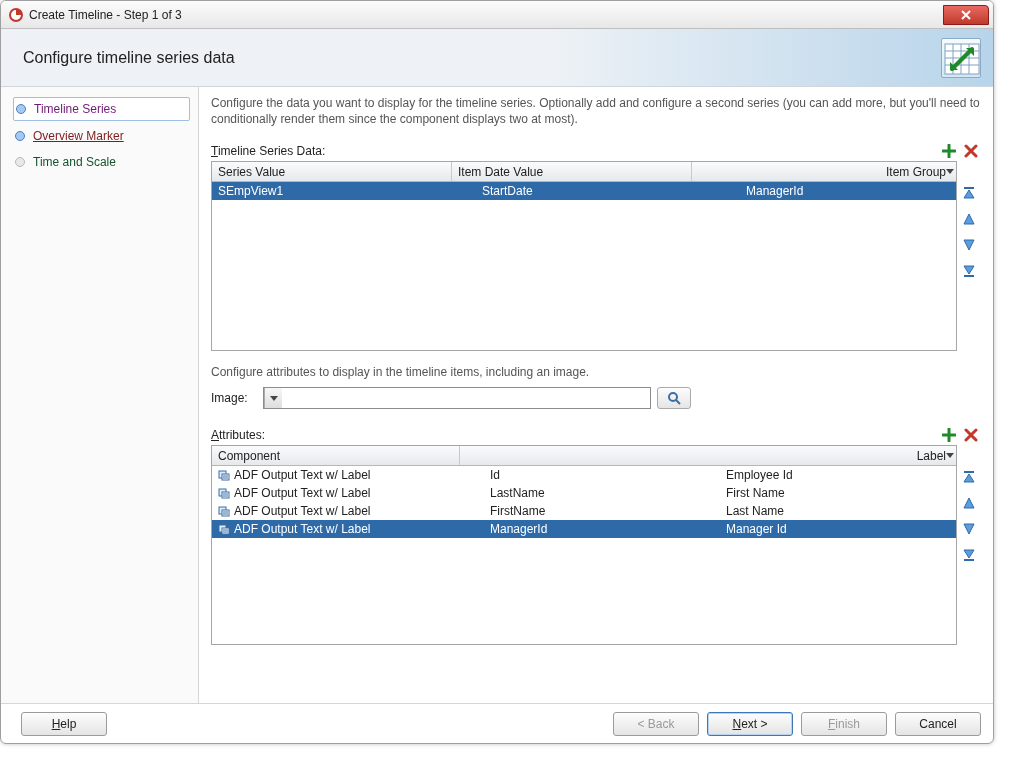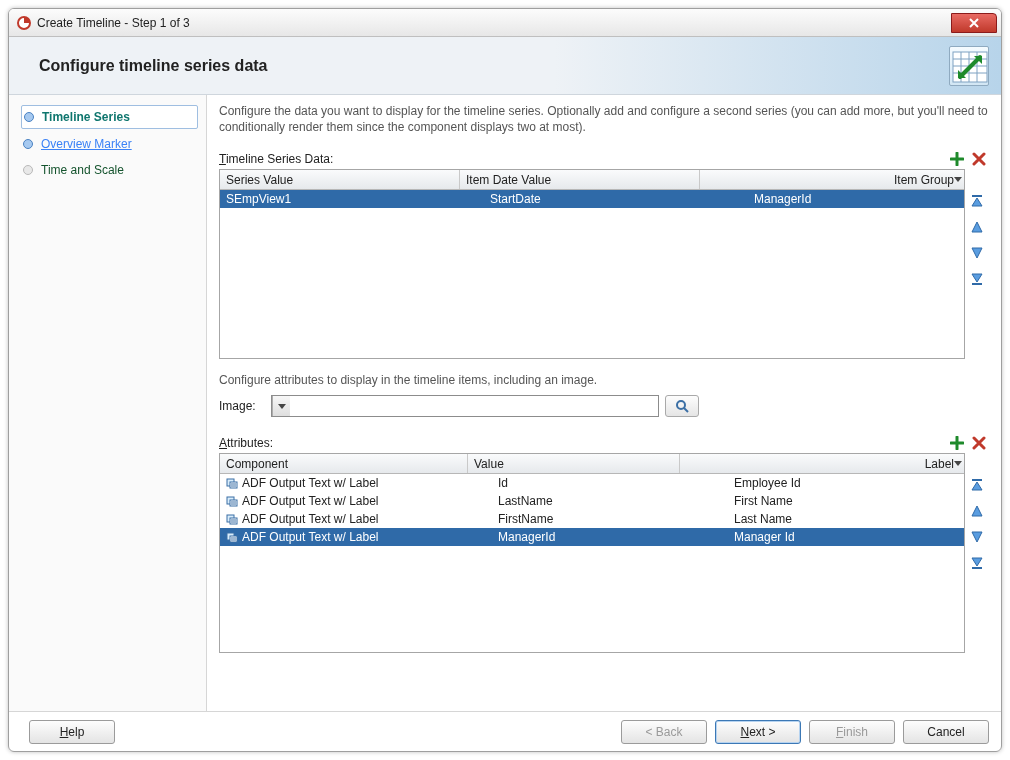--- a/index.html
+++ b/index.html
@@ -6,21 +6,21 @@
   html, body {
     margin: 0; padding: 0;
     font-family: Tahoma, "Segoe UI", Arial, sans-serif;
     font-size: 12px;
     background: #fff;
     color: #222;
   }
   .dialog {
     width: 1010px; height: 760px;
     position: relative;
-    padding: 8px;
+    padding: 0;
     background: #fff;
   }
   .dialog-shell {
     width: 994px; height: 744px;
     border: 1px solid #9f9f9f;
     border-radius: 6px;
     box-shadow: 0 0 4px rgba(0,0,0,0.25);
     display: flex;
     flex-direction: column;
     overflow: hidden;
@@ -52,21 +52,21 @@
   }
   
   .header-band {
     height: 58px;
     display:flex; align-items:center; justify-content:space-between;
     padding: 0 12px 0 14px;
     background: linear-gradient(to right,#eef2f6 0%, #eef2f6 55%, #b7d4ea 100%);
     border-bottom:1px solid #cfd6dd;
   }
   .header-band h1 {
-    margin:16px; font-size: 16px; font-weight: bold; color:#222;
+    margin:8px; font-size: 16px; font-weight: normal; color:#222;
   }
   .header-glyph {
     width:40px; height:40px;
     border:1px solid #8faac0;
     background: linear-gradient(to bottom,#f5fbff,#d2e6f4);
     position:relative;
     border-radius:2px;
     overflow:hidden;
   }
   .header-glyph svg { pointer-events: none; }
@@ -93,22 +93,22 @@
     margin-right:8px;
     display:inline-block;
     flex-shrink:0;
   }
   .wizard-nav .bullet.dim { border-color:#b9b9b9; background:#e8e8e8; }
   .wizard-nav .item.active {
     background:#fff;
     border:1px solid #9fbee1;
     border-radius:2px;
   }
-  .wizard-nav .item.active a { color:#0f766e; font-weight:bold; text-decoration:none;}
-  .wizard-nav .item a { color:#3b82f6; text-decoration: underline; }
+  .wizard-nav .item.active a { color:#701a75; font-weight:normal; text-decoration:none;}
+  .wizard-nav .item a { color:#7f1d1d; text-decoration: underline; }
   .wizard-nav .item.disabled span.label { color:#14532d; }
   .main-pane {
     flex:1; min-width:0;
     padding: 8px 12px 8px 12px;
     display:flex; flex-direction:column;
     overflow:hidden;
   }
   .description {
     color:#555; line-height:1.35;
     margin-bottom:8px;
@@ -379,21 +379,20 @@
                   <path d="M2 2 L12 12 M12 2 L2 12" stroke="#c0392b" stroke-width="3" stroke-linecap="round"></path>
                 </svg>
             </div>
           </div>
         </div>
 
         <div class="table-wrap" style="height:200px;">
           <div class="table-box attrs">
             <div class="thead">
               <div class="th c1">Component</div>
-              <div class="th c2">Value</div>
               <div class="th c3 last">
                 <span>Label</span>
                 <span class="chevron"></span>
               </div>
             </div>
             <div class="tbody" id="attr-body">
                 <div class="tr">
                   <div class="td c1">
                     <span class="row-icon">
                       <svg width="12" height="12" viewBox="0 0 12 12">

